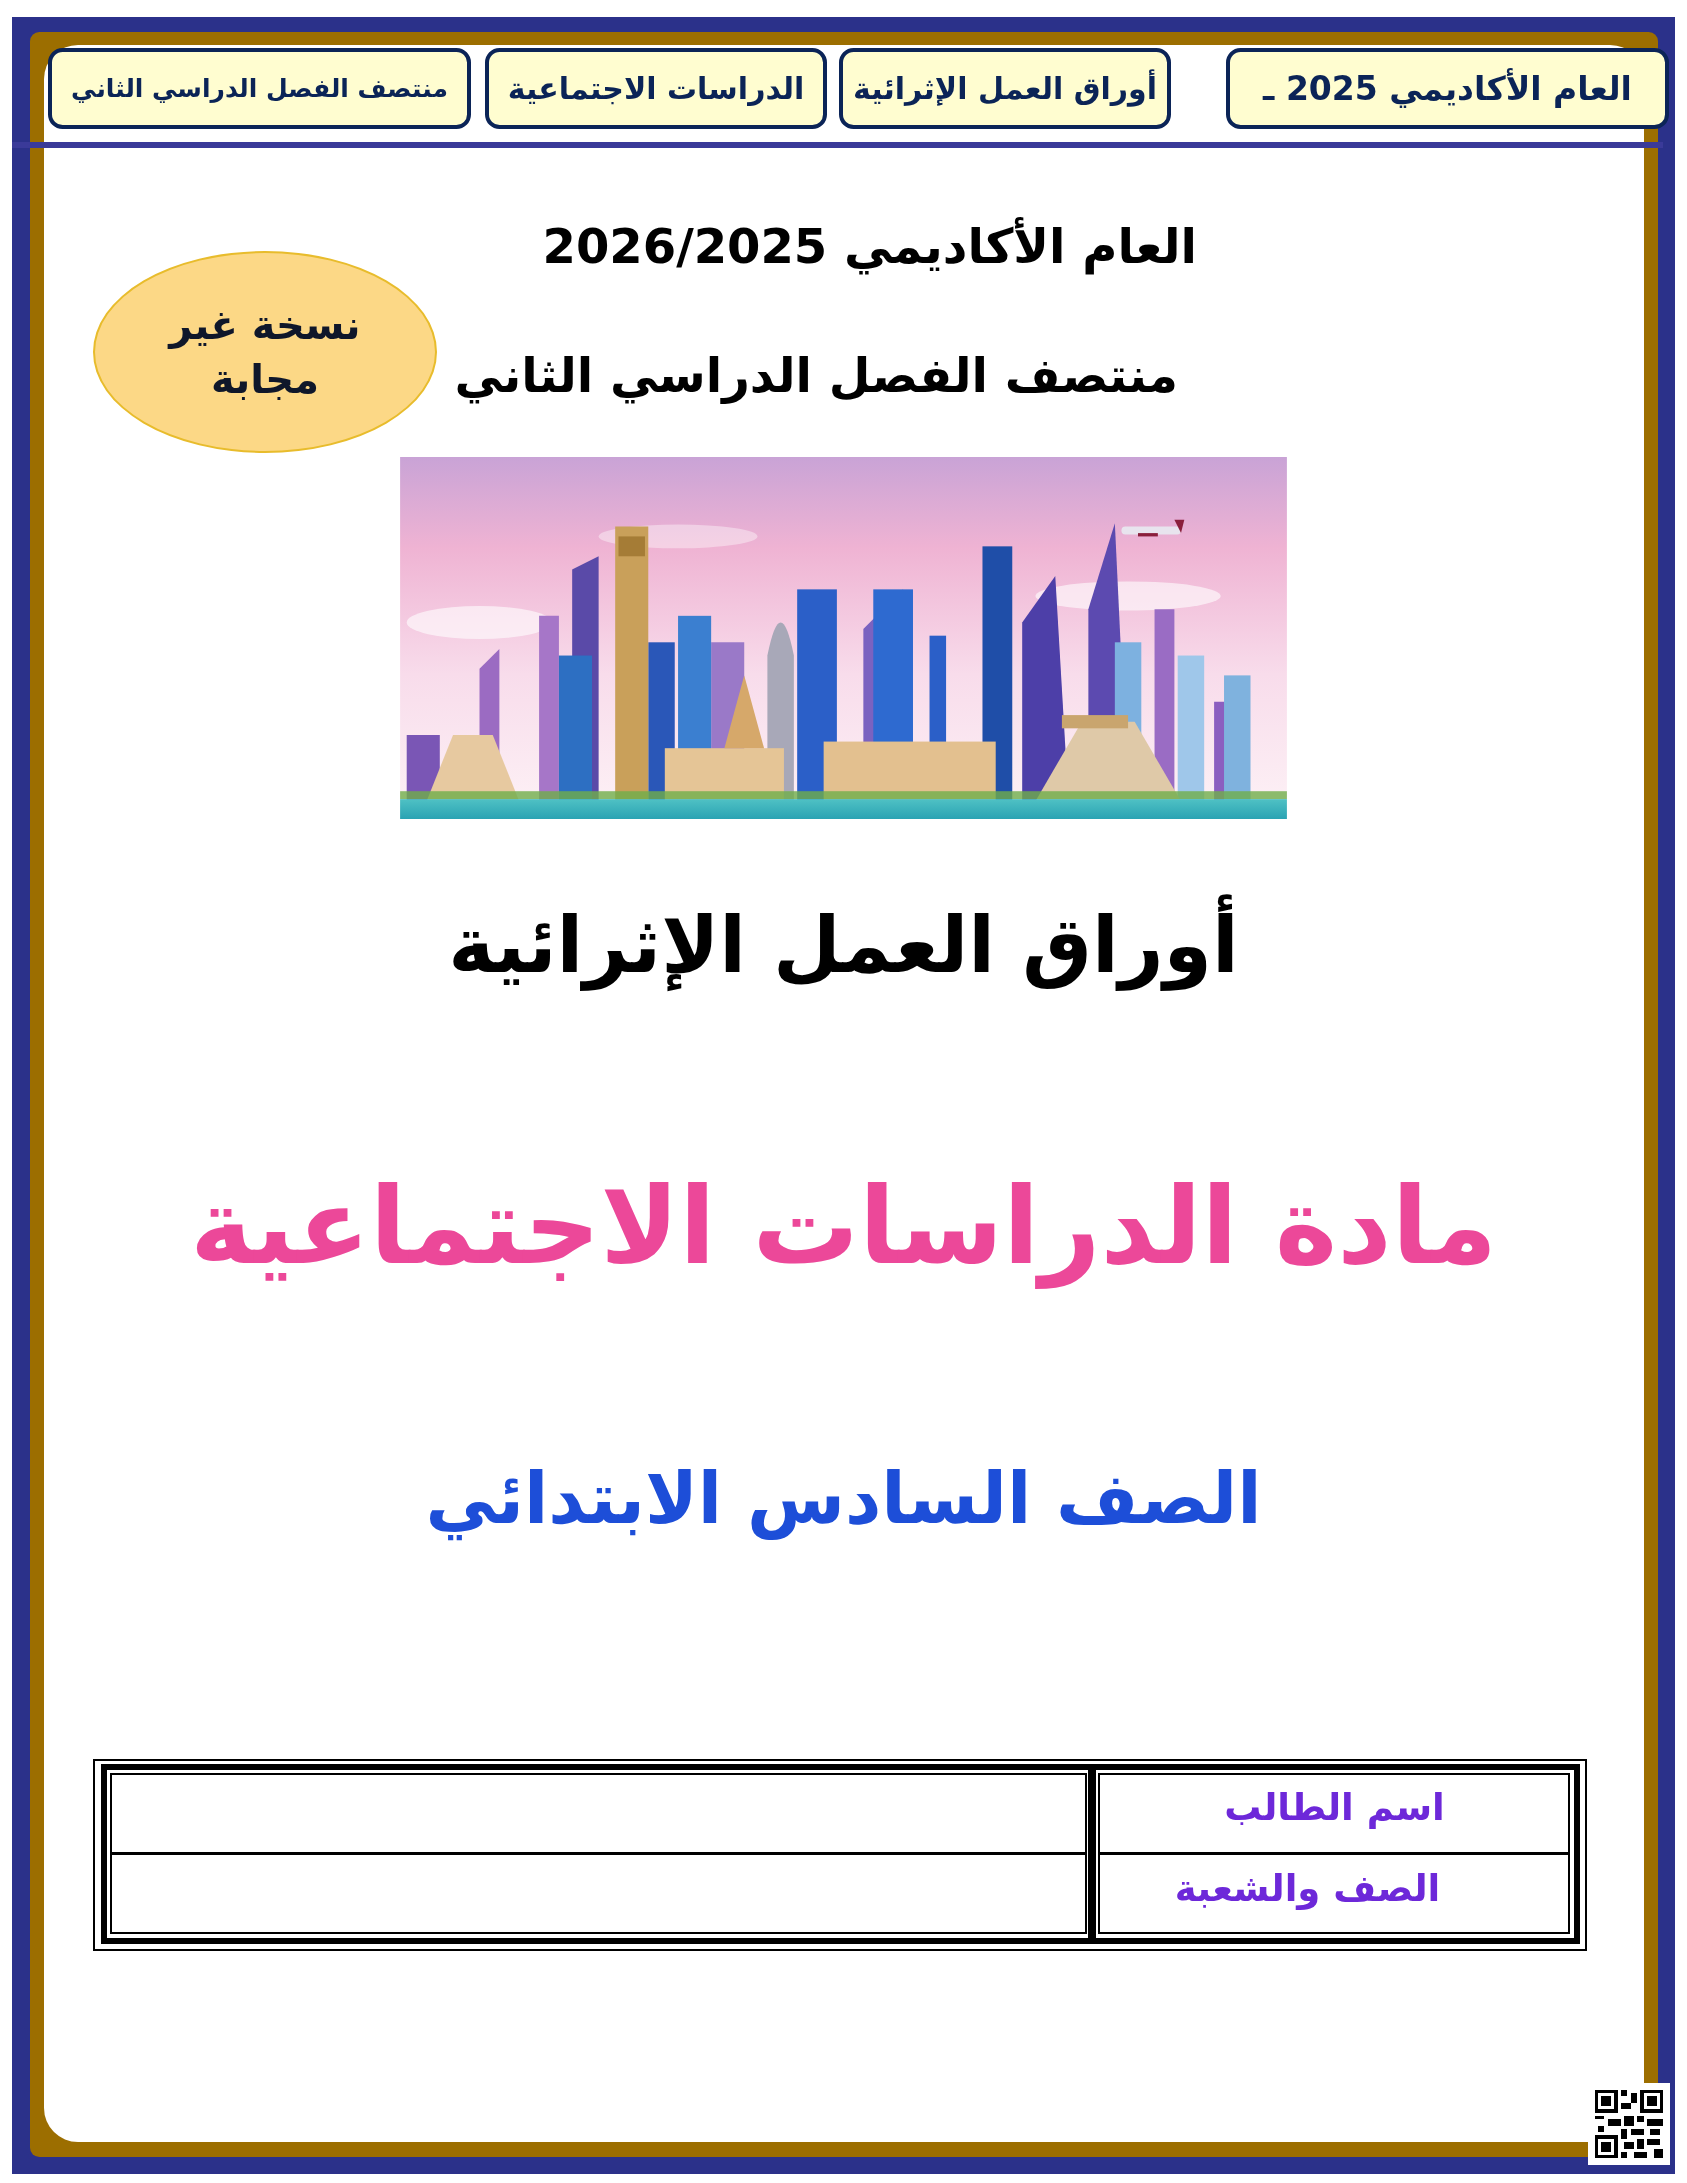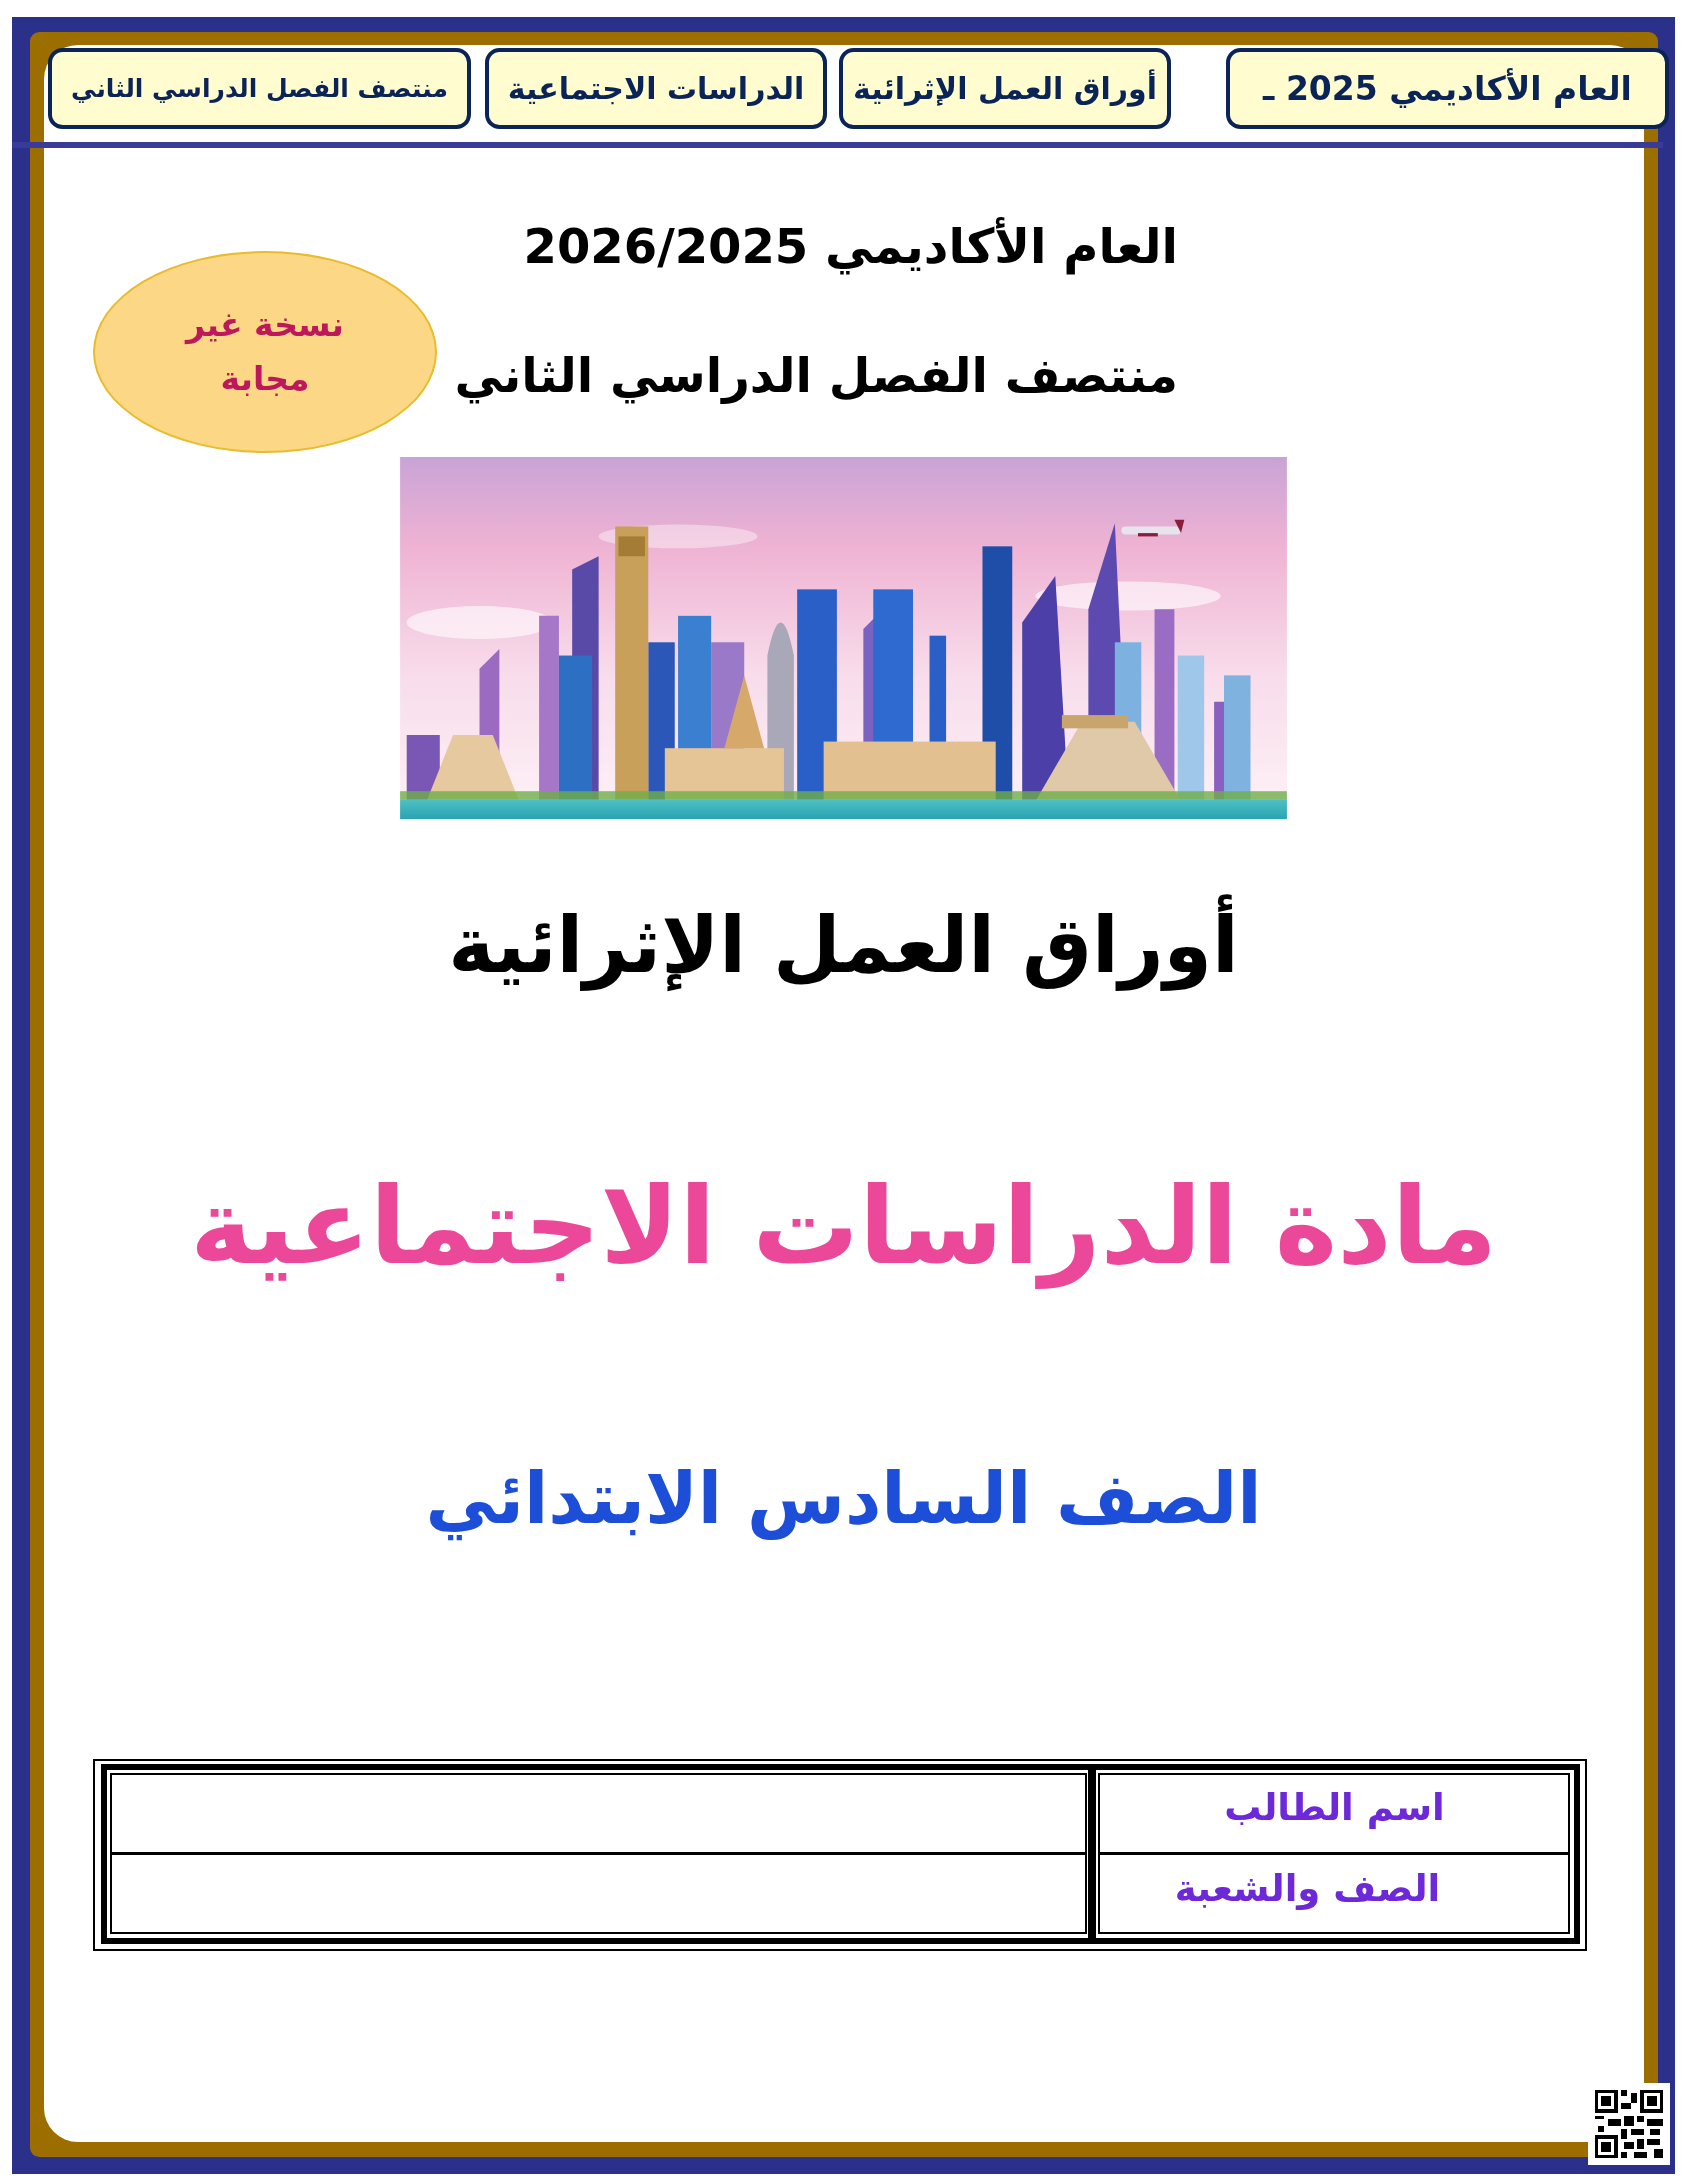--- a/index.html
+++ b/index.html
@@ -20,21 +20,21 @@
           justify-content: center; color: #0b2457; font-weight: bold; direction: rtl;
           font-family: "DejaVu Sans", sans-serif; }
   .pill span { white-space: nowrap; }
 
   .title-line { color: #000; font-weight: bold; direction: rtl; text-align: center; white-space: nowrap;
                 font-family: "DejaVu Sans", sans-serif; }
 
   .ellipse { left: 93px; top: 251px; width: 344px; height: 202px; border-radius: 50%;
              background: #fcd886; border: 2.6px solid #e8bc2c; box-sizing: border-box;
              display: flex; flex-direction: column; align-items: center; justify-content: center;
-             direction: rtl; font-weight: bold; color: #be185d; font-size: 33px; line-height: 54px; }
+             direction: rtl; font-weight: bold; color: #0f172a; font-size: 40px; line-height: 54px; }
 
   .skyline { left: 400px; top: 457px; width: 887px; height: 362px; overflow: hidden; }
 
   .h-black { left: 0; width: 1687px; text-align: center; direction: rtl; font-weight: bold; color: #000;
              font-family: "DejaVu Sans", sans-serif; }
   .h-blue { left: 0; width: 1687px; text-align: center; direction: rtl; font-weight: bold; color: #ec4899;
             font-family: "DejaVu Sans", sans-serif; }
   .h-red { left: 0; width: 1687px; text-align: center; direction: rtl; font-weight: bold; color: #1d4ed8;
            font-family: "DejaVu Sans", sans-serif; }
 
@@ -63,21 +63,21 @@
 </div>
 <div class="abs pill" style="left:485px; width:342px; font-size:30px;">
   <span>الدراسات الاجتماعية</span>
 </div>
 <div class="abs pill" style="left:48px; width:423px; font-size:25px;">
   <span>منتصف الفصل الدراسي الثاني</span>
 </div>
 
 <div class="abs header-line"></div>
 
-<div class="abs title-line" style="left:463px; width:715px; top:218px; font-size:48px; text-align:right;">العام الأكاديمي 2026/2025</div>
+<div class="abs title-line" style="left:482px; width:715px; top:218px; font-size:48px; text-align:right;">العام الأكاديمي 2026/2025</div>
 <div class="abs title-line" style="left:463px; width:715px; top:347px; font-size:48px; text-align:right;">منتصف الفصل الدراسي الثاني</div>
 
 <div class="abs ellipse">
   <div>نسخة غير</div>
   <div>مجابة</div>
 </div>
 
 <div class="abs skyline">
   <svg width="887" height="362" viewBox="0 0 1340 547" xmlns="http://www.w3.org/2000/svg">
     <defs>

